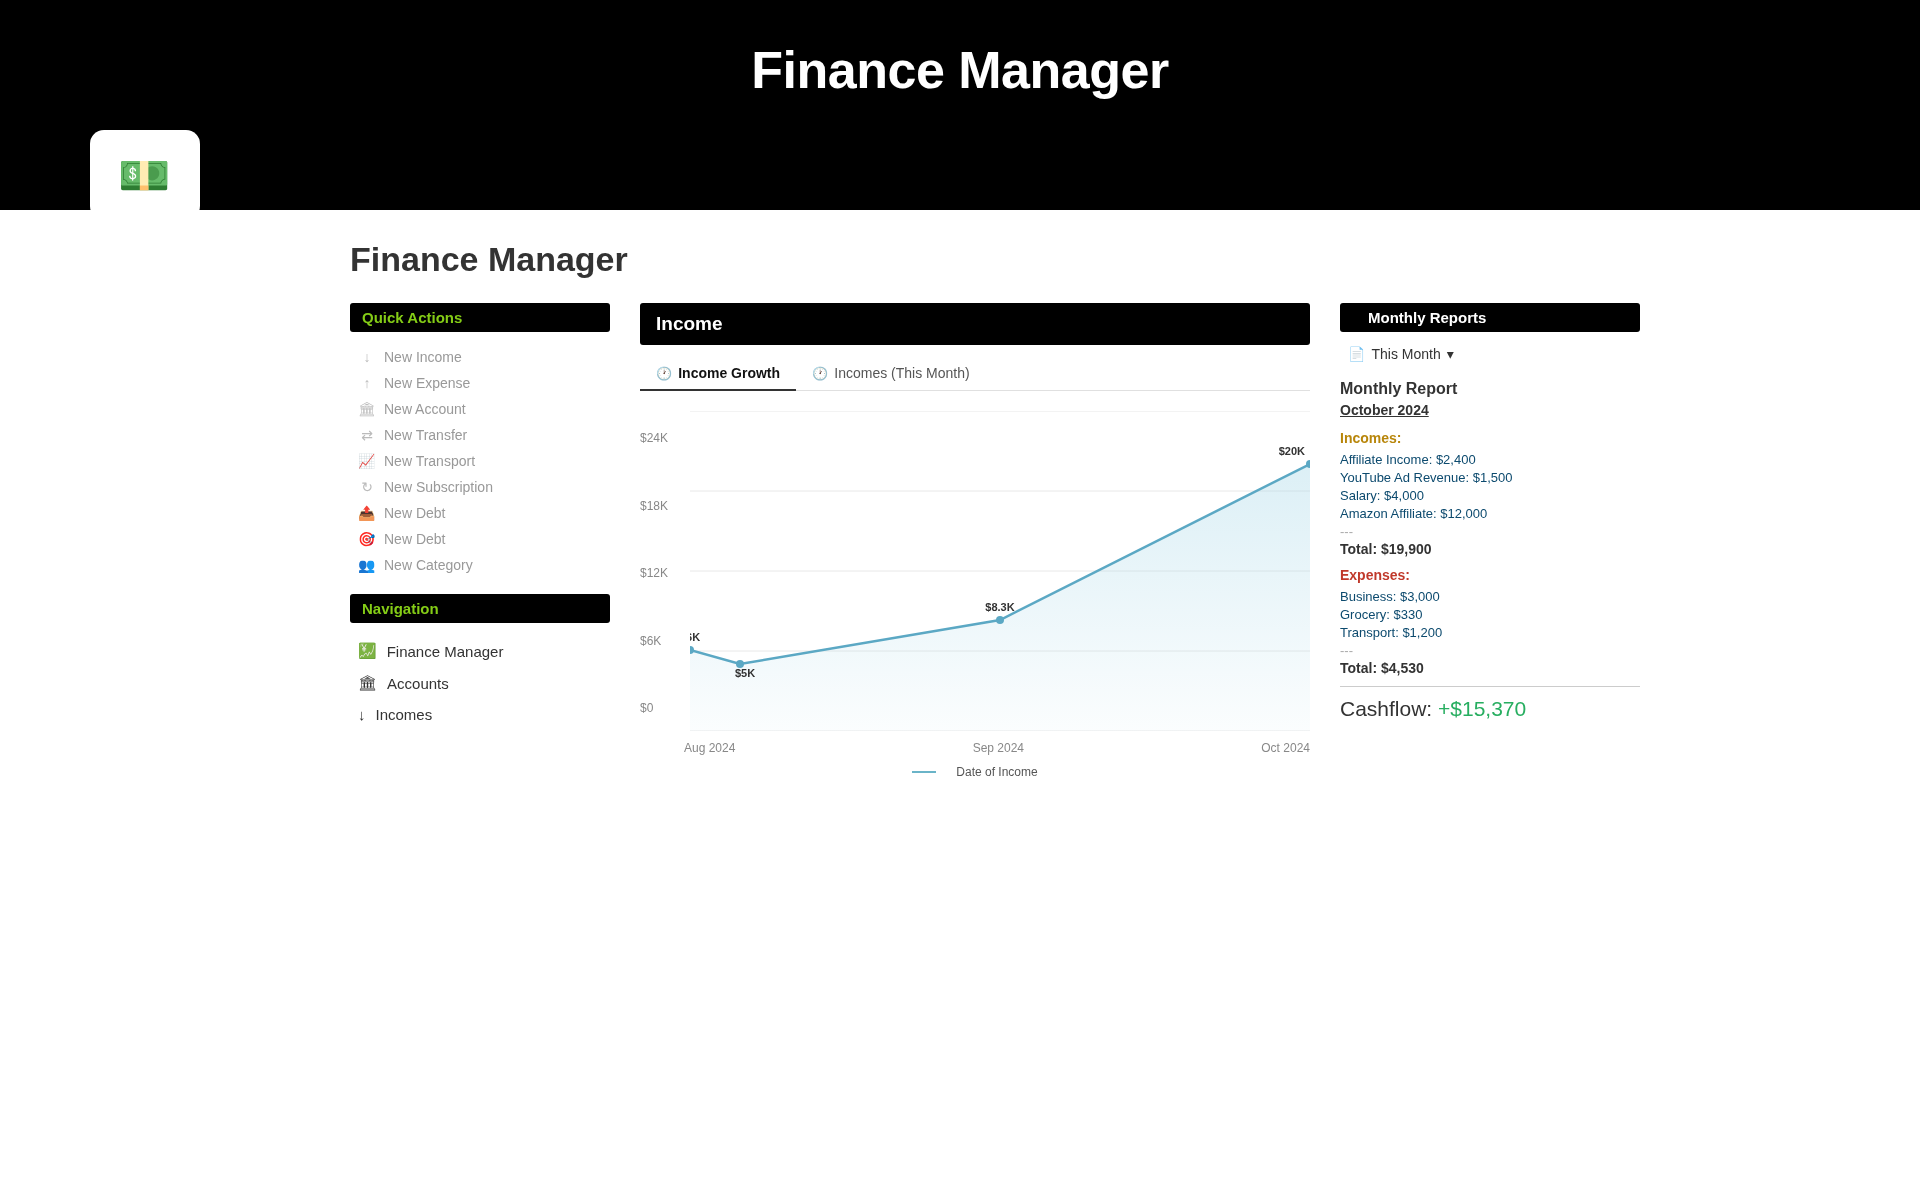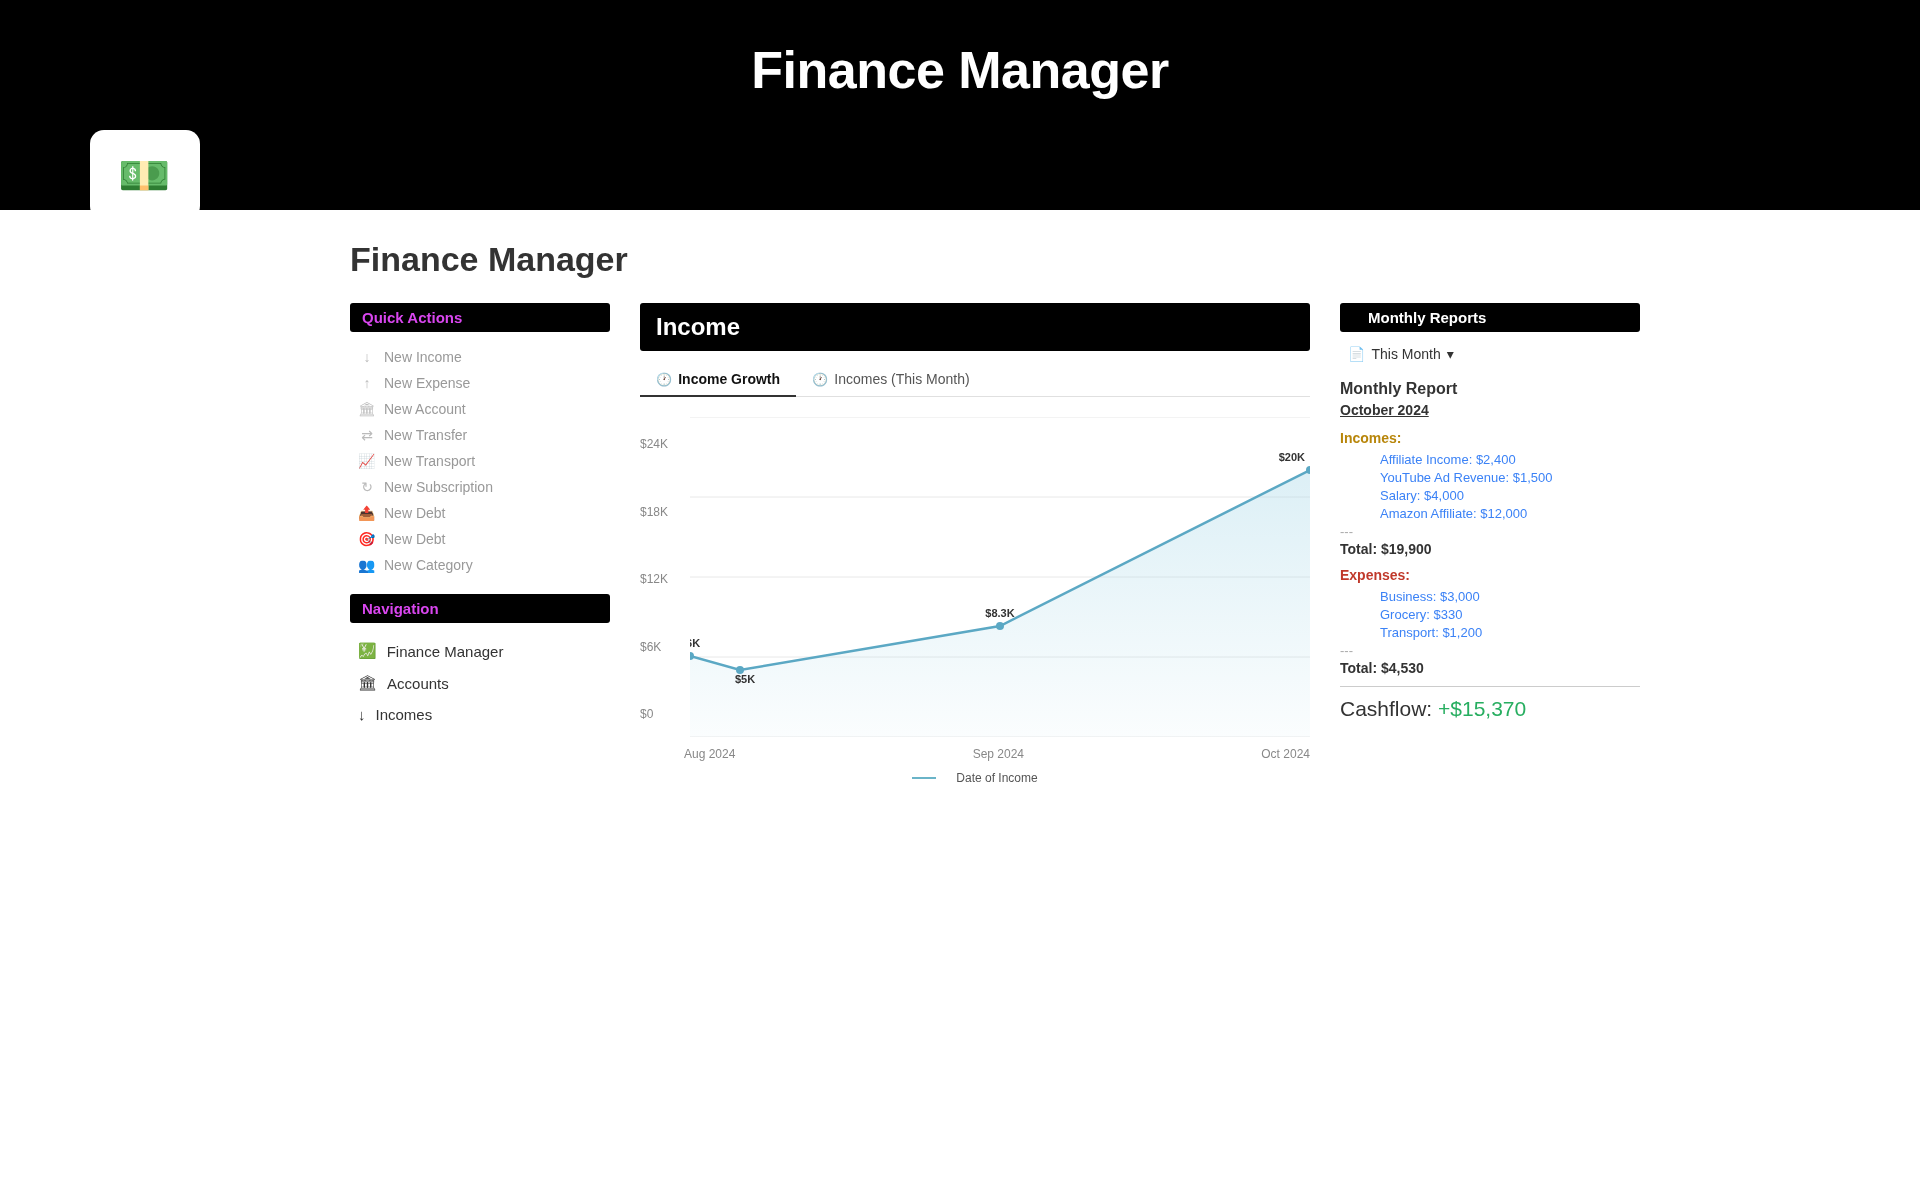--- a/index.html
+++ b/index.html
@@ -59,21 +59,21 @@
       grid-template-columns: 260px 1fr 300px;
       gap: 30px;
       align-items: start;
     }
 
     
     .left-col {}
 
     .section-header-black {
       background: #000;
-      color: #d946ef;
+      color: #84cc16;
       font-weight: 700;
       font-size: 15px;
       padding: 6px 12px;
       border-radius: 3px;
       margin-bottom: 8px;
     }
 
     .quick-actions-list {
       list-style: none;
       padding: 4px 0 16px 0;
@@ -112,21 +112,21 @@
     }
     .nav-icon { font-size: 15px; }
 
     
     .mid-col {}
 
     .income-header {
       background: #000;
       color: #fff;
       font-weight: 700;
-      font-size: 24px;
+      font-size: 19px;
       padding: 10px 16px;
       border-radius: 3px;
       margin-bottom: 12px;
     }
 
     .tab-row {
       display: flex;
       gap: 0;
       border-bottom: 1px solid #e0e0e0;
       margin-bottom: 0;
@@ -245,23 +245,22 @@
     .report-section-label {
       font-size: 14px;
       font-weight: 700;
       margin-bottom: 6px;
     }
     .report-section-label.income-label { color: #b8860b; }
     .report-section-label.expense-label { color: #c0392b; }
 
     .report-item {
       font-size: 13px;
-      color: #3b82f6;
+      color: #0c4a6e;
       margin-bottom: 3px;
-      margin-left: 40px;
     }
     .report-item span { font-weight: 400; }
 
     .report-separator {
       color: #aaa;
       font-size: 13px;
       margin: 2px 0;
     }
     .report-total {
       font-size: 14px;

